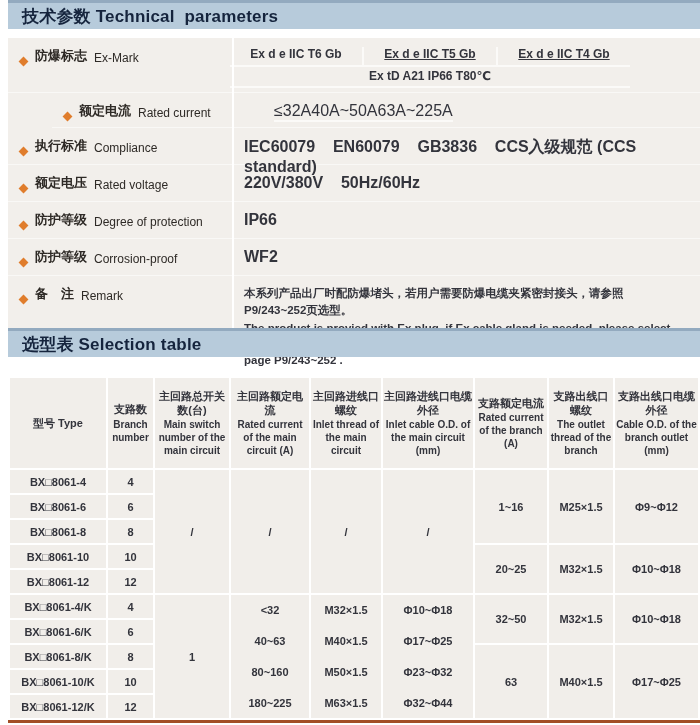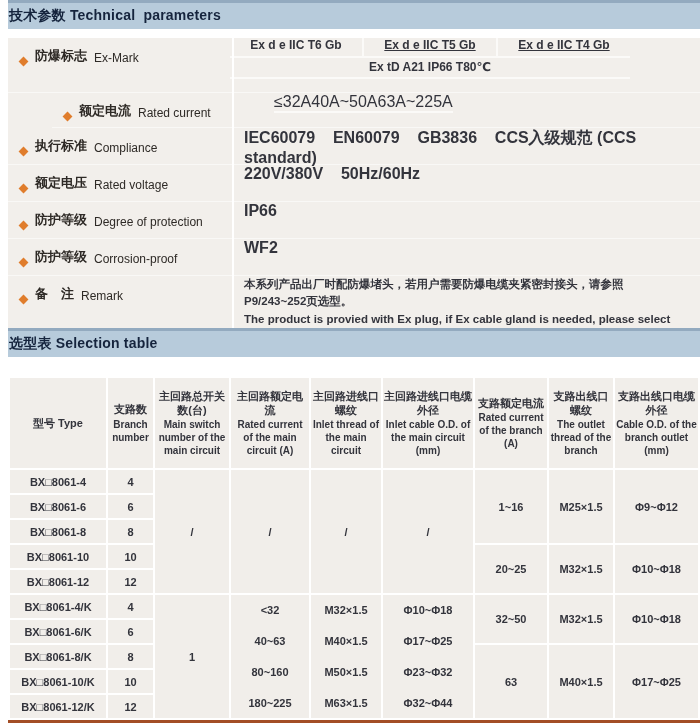--- a/index.html
+++ b/index.html
@@ -10,41 +10,41 @@
   }
   .page{position:absolute;left:0;top:0;width:700px;height:725px;}
 
   
   .section-bar{
     position:absolute;left:8px;right:0;height:26px;
     background:#b7cbdb;border-top:3px solid #93aabf;
     display:flex;align-items:center;
   }
   .section-bar .bar-text{
-    padding-left:1px;font-size:14px;font-weight:700;color:#15243d;
+    padding-left:14px;font-size:17px;font-weight:700;color:#15243d;
     white-space:pre;letter-spacing:.2px;
   }
   #bar-tech{top:0;}
   #bar-table{top:328px;}
 
   
   .param-panel{
     position:absolute;left:8px;right:0;top:38px;height:292px;
     background:#f2efeb;
   }
   .param-vline{position:absolute;left:224px;top:0;bottom:0;width:2px;background:#ffffff;}
   .param-row{display:flex;align-items:flex-start;border-bottom:1px solid #f9f8f6;}
   .param-label{
     width:222px;flex:0 0 222px;display:flex;align-items:flex-end;
     padding:9px 0 0 12px;box-sizing:border-box;
   }
   .diamond{width:7px;height:7px;background:#e07d2c;transform:rotate(45deg);margin-right:8px;flex:0 0 auto;}
   .param-zh{font-size:13px;font-weight:700;color:#2e2a26;margin-right:7px;white-space:pre;}
   .param-en{font-size:12px;font-weight:400;color:#2e2a26;}
-  .param-value{flex:1;padding-top:0;box-sizing:border-box;}
+  .param-value{flex:1;padding-top:9px;box-sizing:border-box;}
   .val-text{font-size:16px;font-weight:700;color:#33343c;white-space:pre-wrap;padding-left:14px;display:block;}
 
   .ex-grid{display:flex;width:400px;}
   .ex-grid .ex-cell{
     flex:1;text-align:center;font-size:12px;font-weight:700;
     border-bottom:2px solid #fbfaf8;padding:0 0 4px 0;
   }
   .ex-grid .ex-cell + .ex-cell{border-left:2px solid #fbfaf8;text-decoration:underline;}
   .ex-span{
     width:400px;text-align:center;font-size:12px;font-weight:700;

